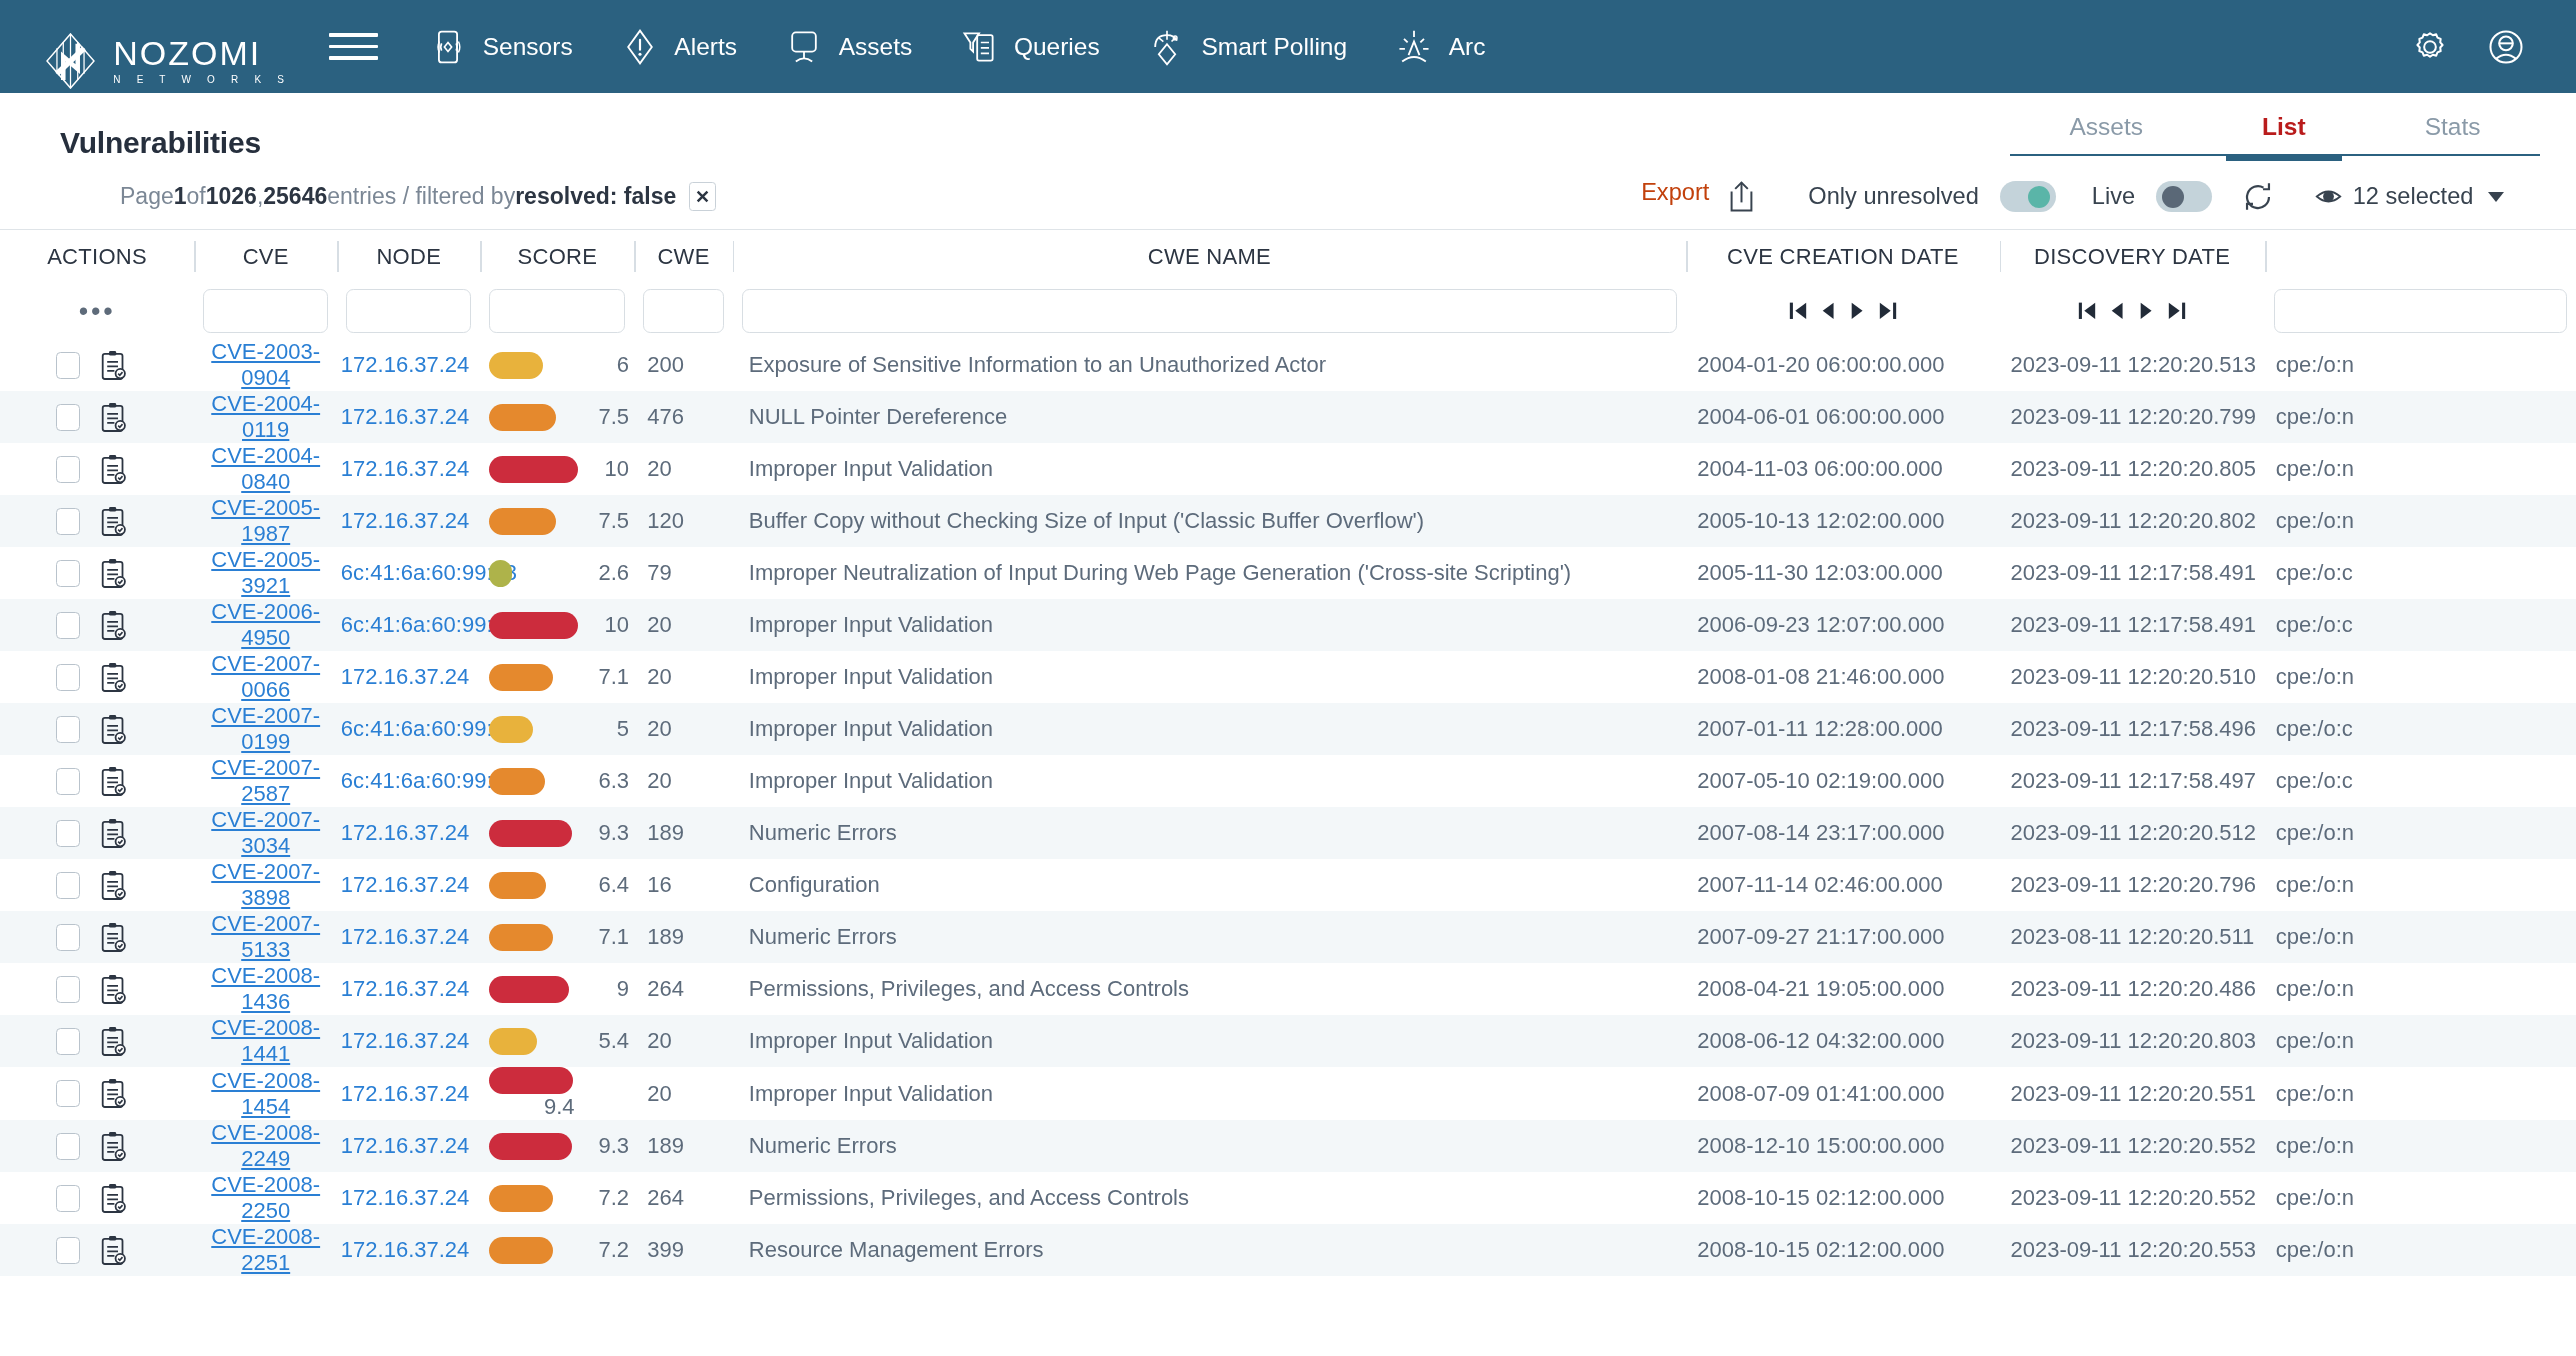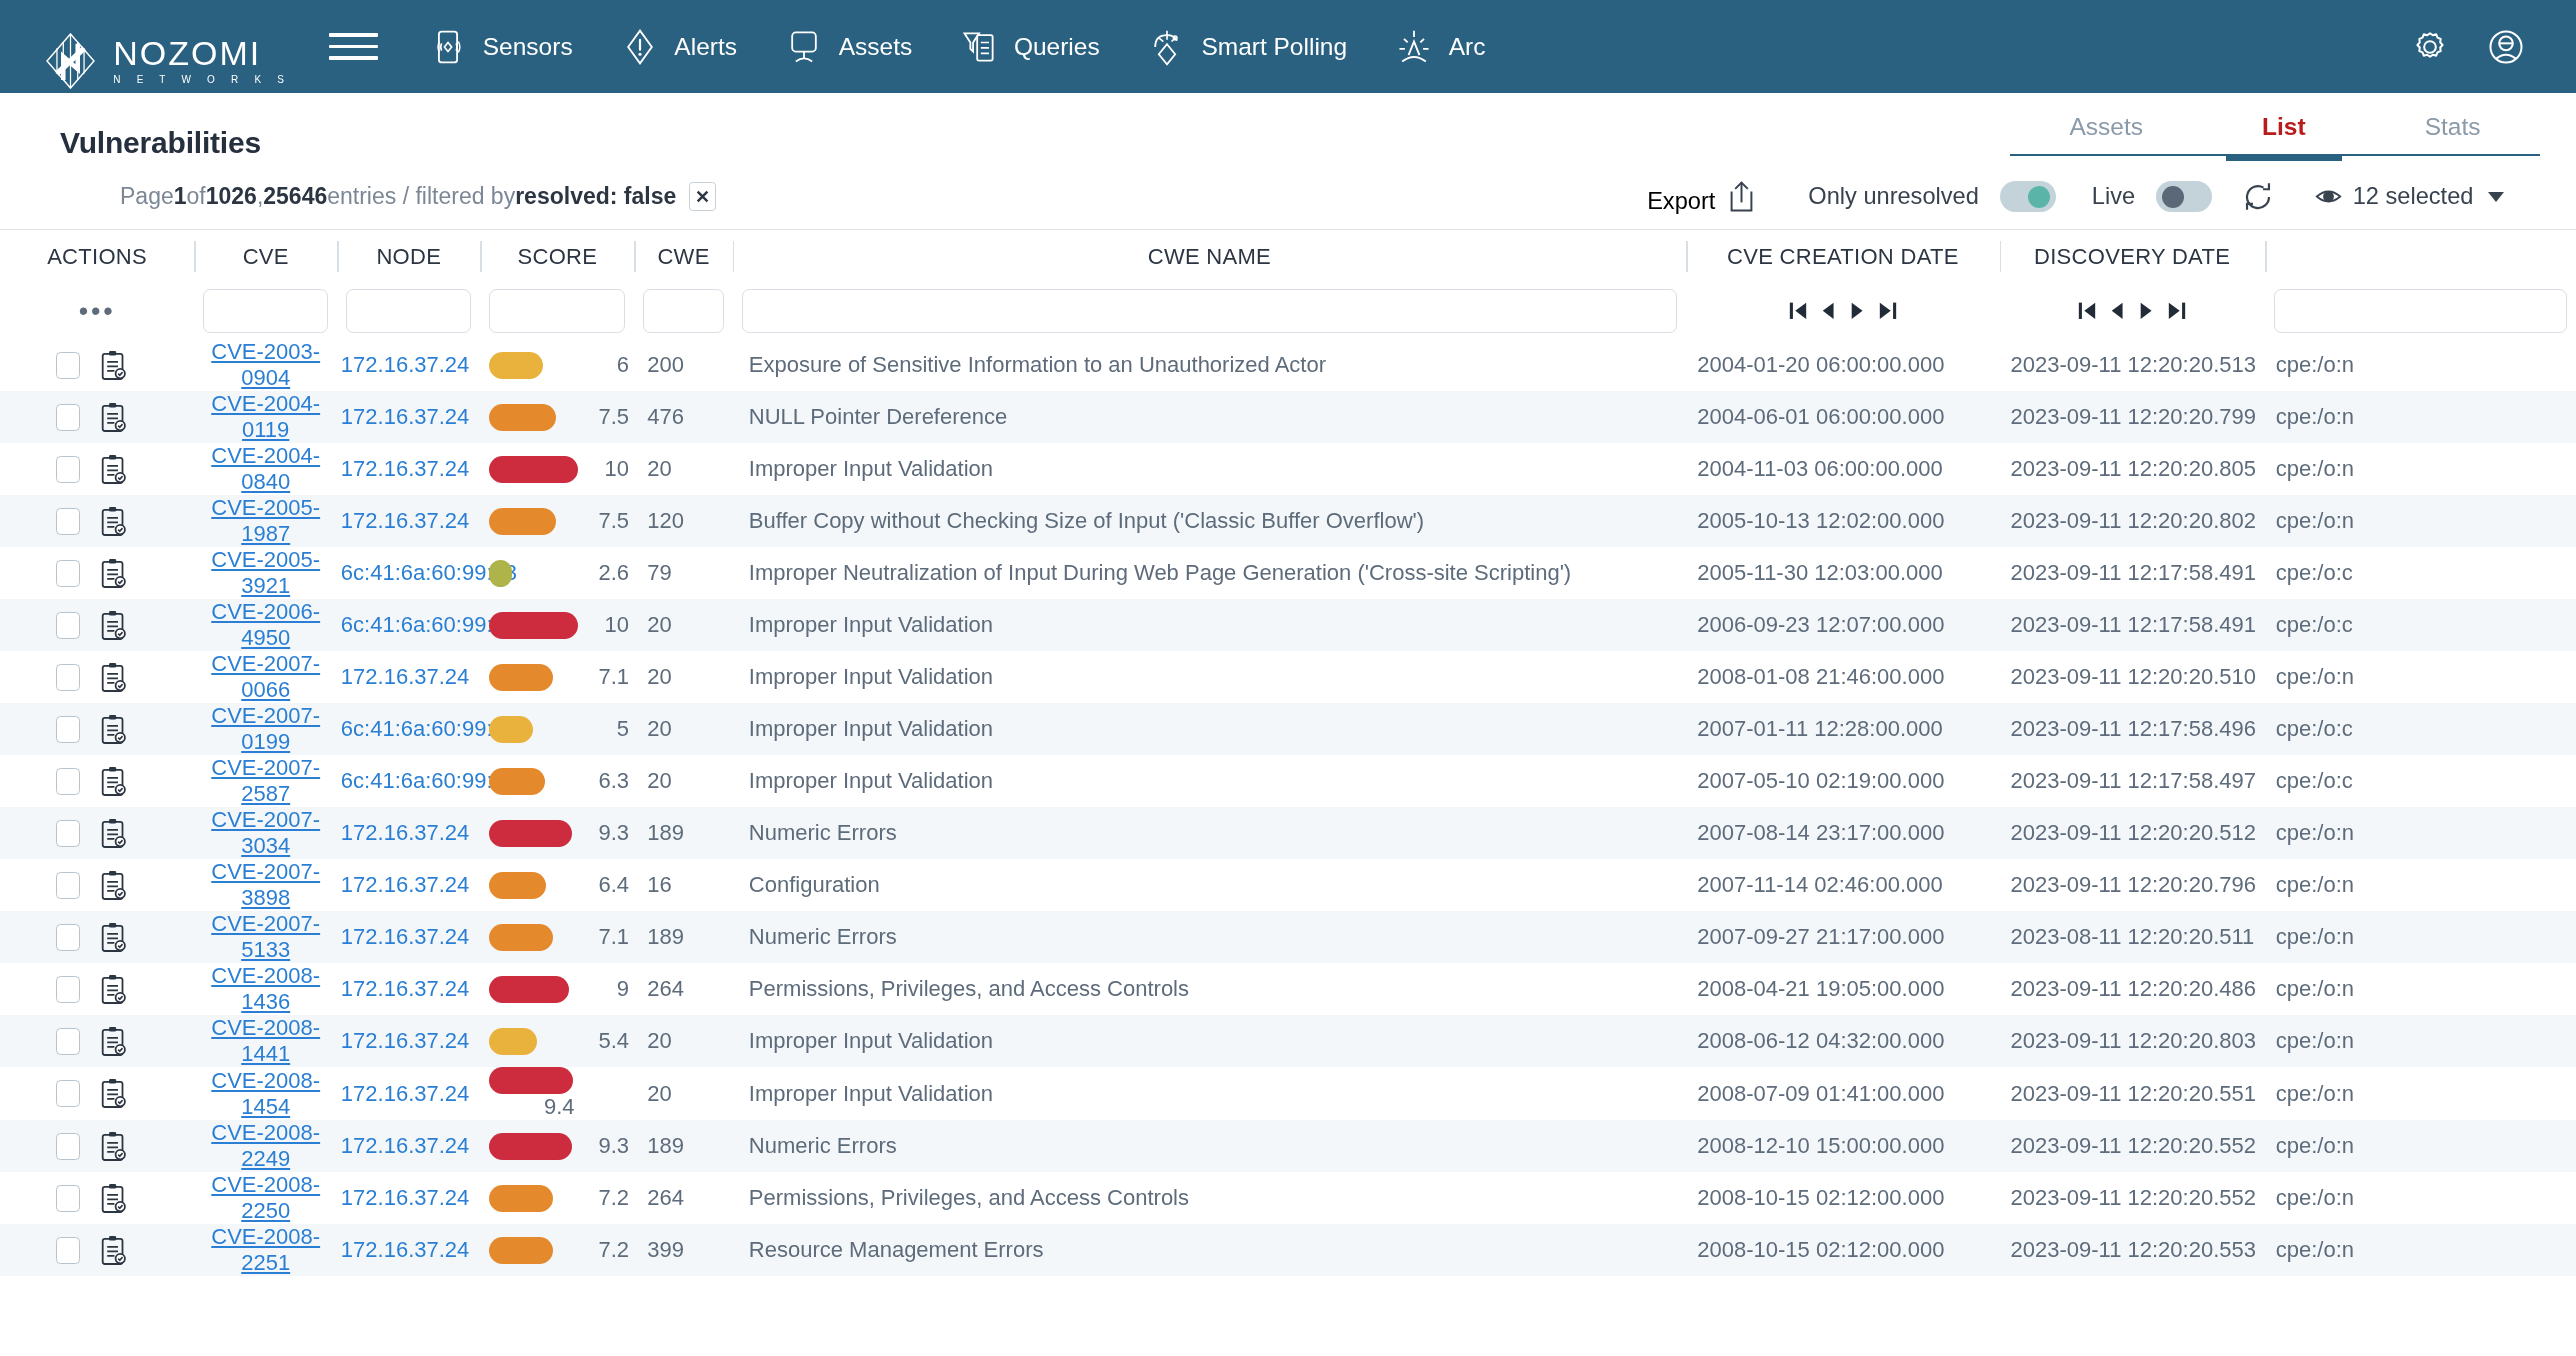--- a/index.html
+++ b/index.html
@@ -83,22 +83,22 @@
   .pageinfo b { color: #2c3542; font-weight: bold; }
   .chip-x {
     display: inline-flex; align-items: center; justify-content: center;
     width: 27px; height: 29px; border: 0.9px solid #c9d1d8; border-radius: 3.6px;
     margin-left: 12.7px; font-size: 18px; font-weight: bold; color: #2c3542;
     cursor: pointer; background: #fff;
   }
 
   .sub-right { margin-left: auto; display: flex; align-items: center; gap: 0; }
   .export-btn {
-    display: flex; align-items: flex-end; gap: 11px; cursor: pointer;
-    font-size: 23.6px; color: #000000; margin-right: 51px;
+    display: flex; align-items: flex-start; gap: 17px; cursor: pointer;
+    font-size: 23.6px; color: #c2410c; margin-right: 51px;
   }
   .toggle-group { display: flex; align-items: center; gap: 21px; margin-right: 36px; }
   .toggle-label { font-size: 23.6px; color: #38434f; }
   .switch { width: 56px; height: 31px; border-radius: 15.4px; background: #c4d3da; position: relative; cursor: pointer; flex:none;}
   .switch .knob { position: absolute; top: 4.5px; width: 22px; height: 22px; border-radius: 50%; }
   .switch.on .knob { right: 5.4px; background: #5ab5a8; }
   .switch.off .knob { left: 5.4px; background: #5a6877; }
   .refresh-icn { width: 42px; height: 42px; cursor: pointer; margin-left: 3.6px; display:block;}
   .selected-box { display: flex; align-items: center; gap: 11px; cursor: pointer; font-size: 23.6px; color: #38434f; }
   .caret { width: 0; height: 0; border-left: 8.2px solid transparent; border-right: 8.2px solid transparent; border-top: 10px solid #38434f; margin-left: 3.6px; }

